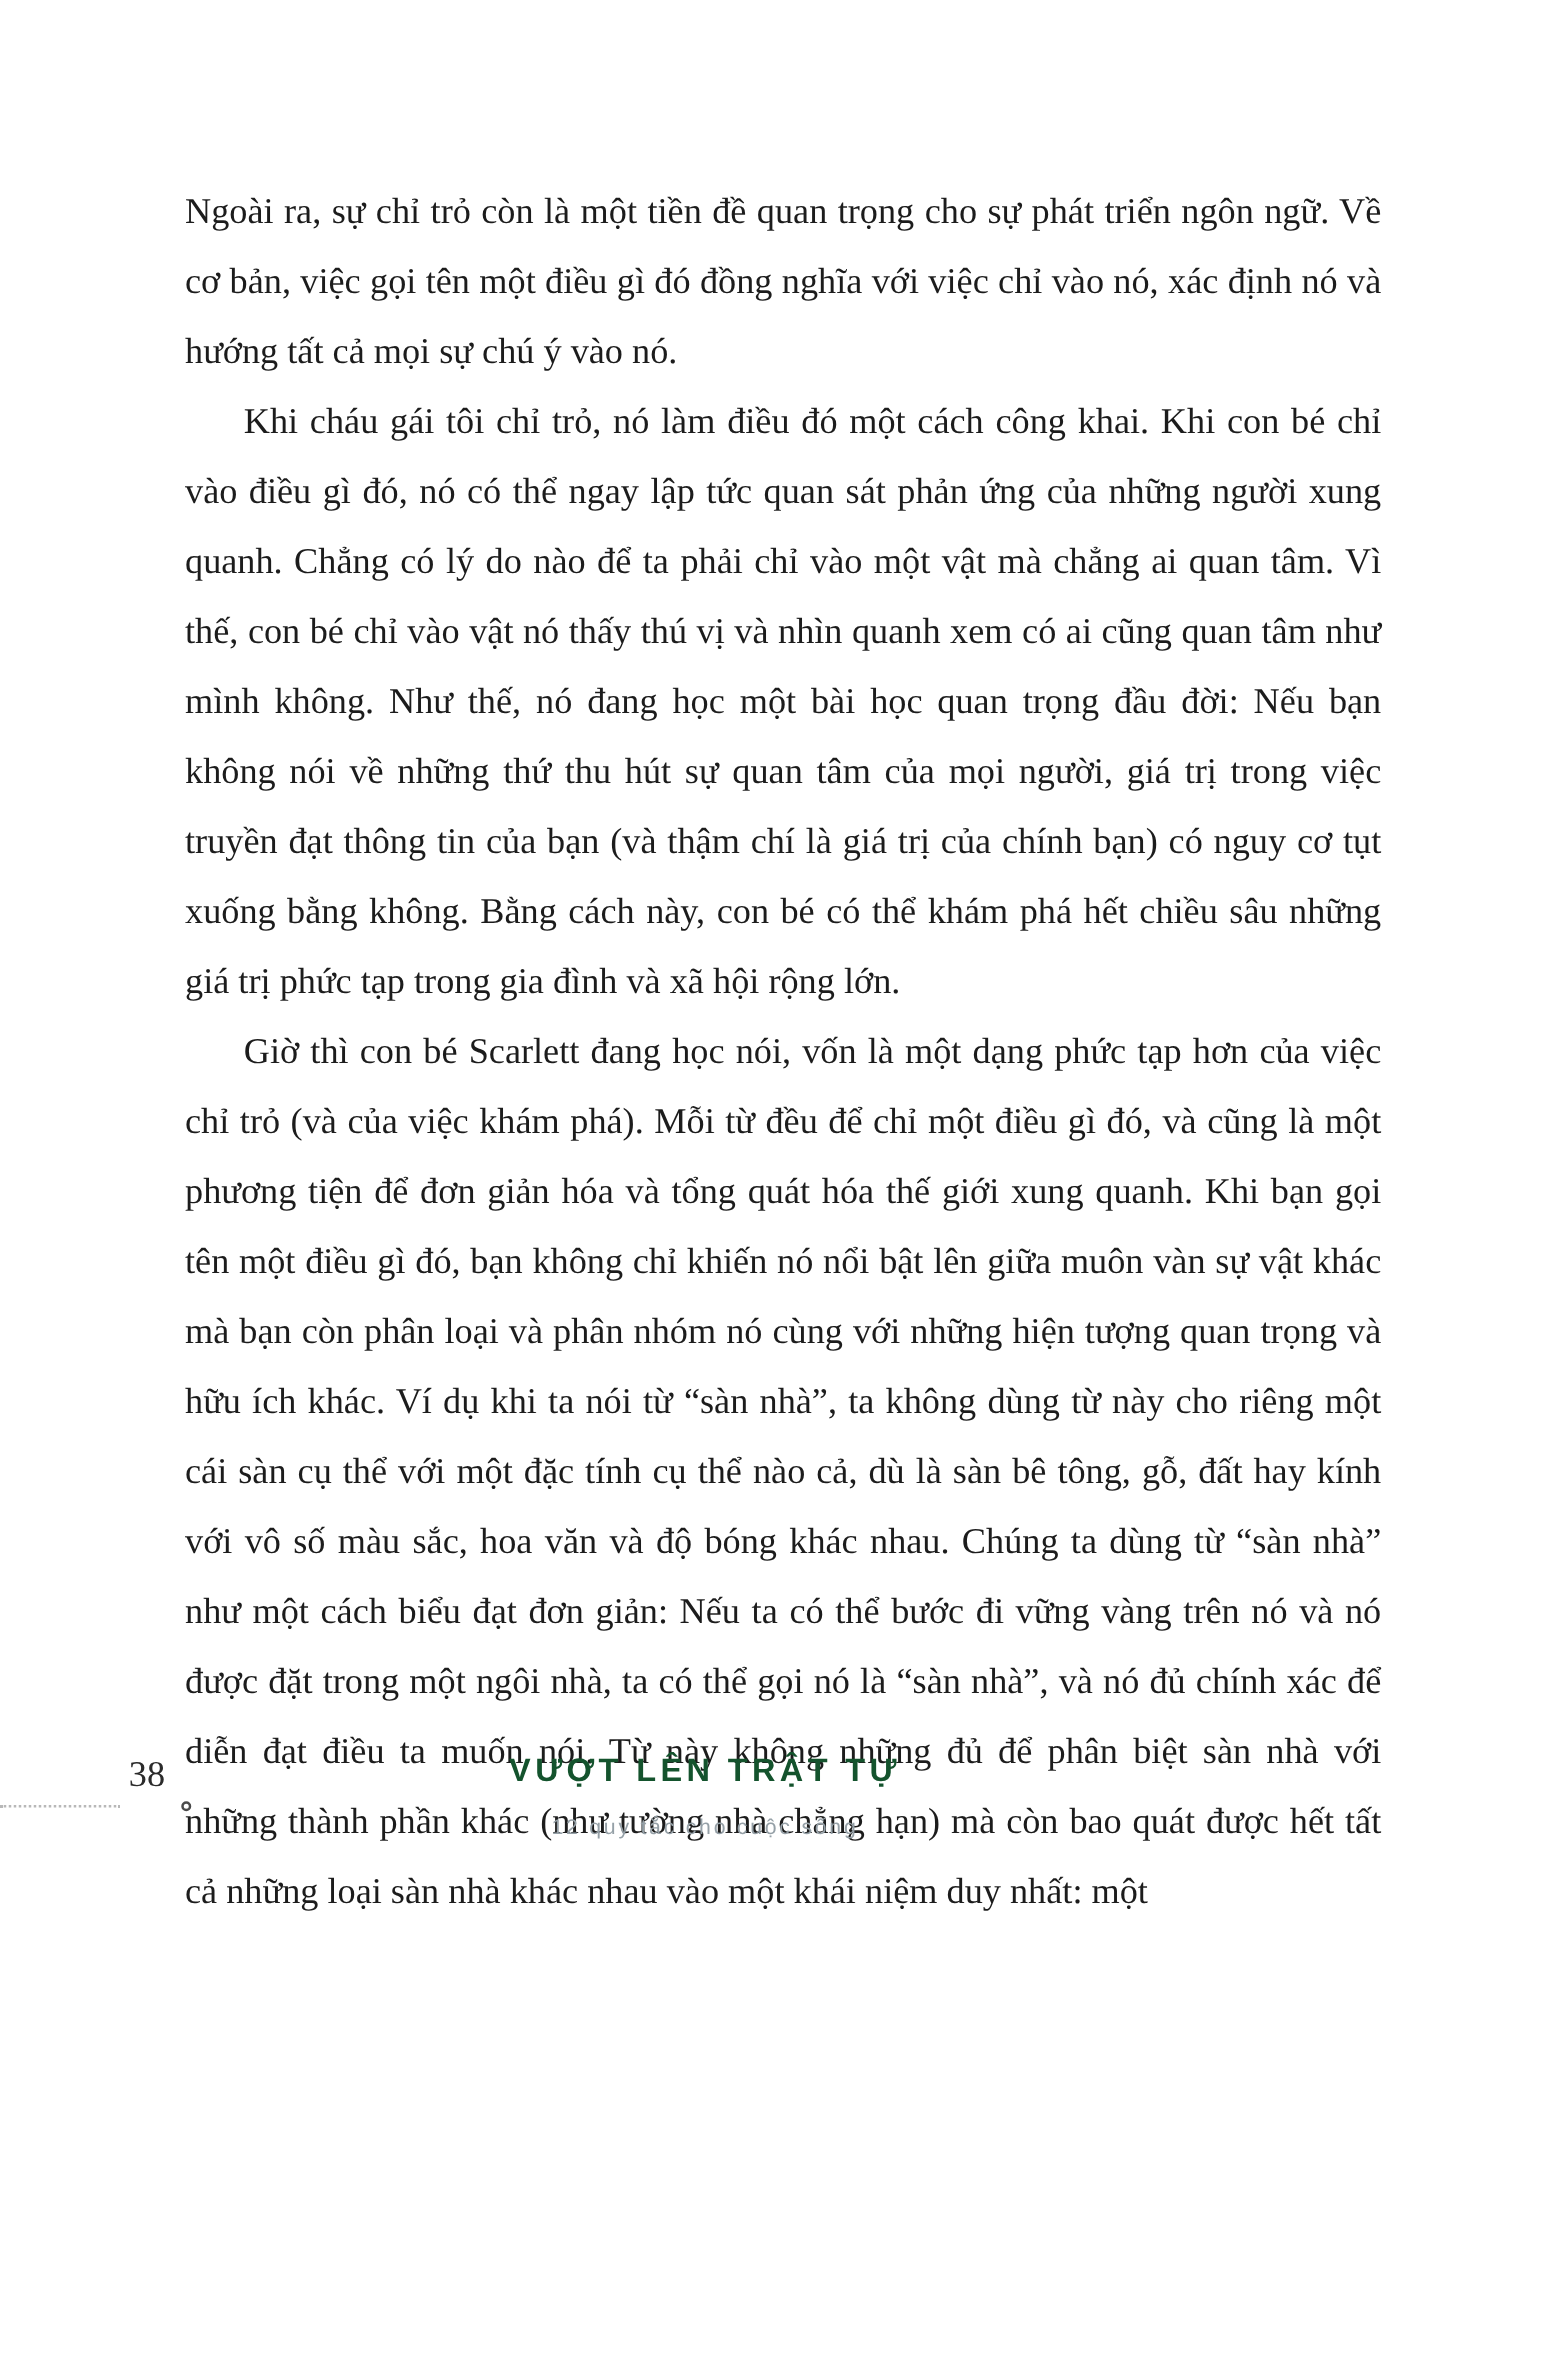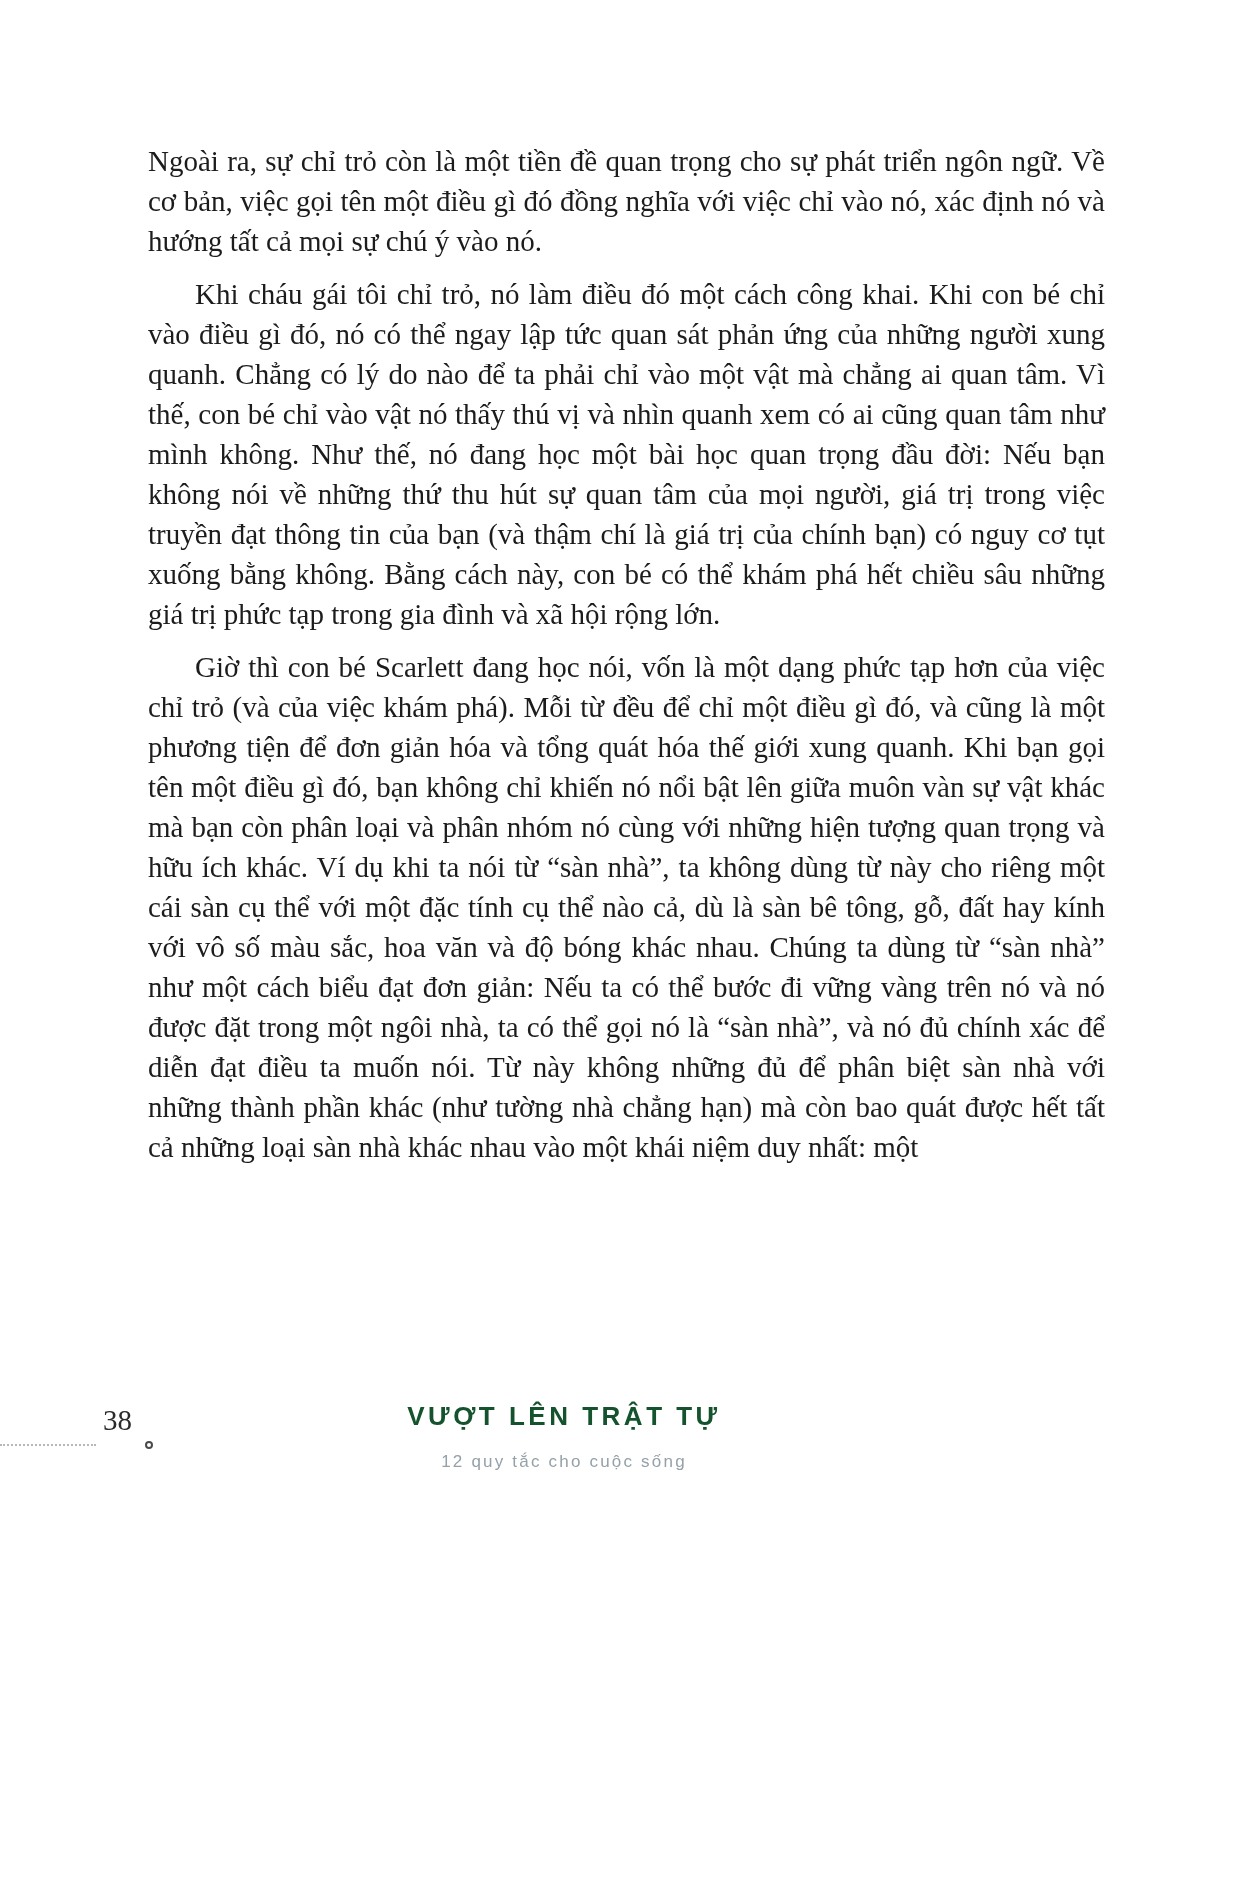--- a/index.html
+++ b/index.html
@@ -12,25 +12,25 @@
     font-family: "Liberation Serif", "DejaVu Serif", serif;
     overflow: hidden;
   }
   .text-block {
     position: absolute;
     top: 141px;
     left: 148px;
     width: 957px;
     color: #1c1c1c;
     font-size: 29px;
-    line-height: 40px;
+    line-height: 56px;
     text-align: justify;
   }
   .text-block p { margin: 0; }
-  .text-block p.indented { margin-top: 13px; text-indent: 47px; }
+  .text-block p.indented { text-indent: 47px; }
   .footer-pageno {
     position: absolute;
     left: 103px;
     top: 1404px;
     font-size: 29px;
     color: #2b2b2b;
     font-family: "Liberation Serif", "DejaVu Serif", serif;
   }
   .footer-center {
     position: absolute;

